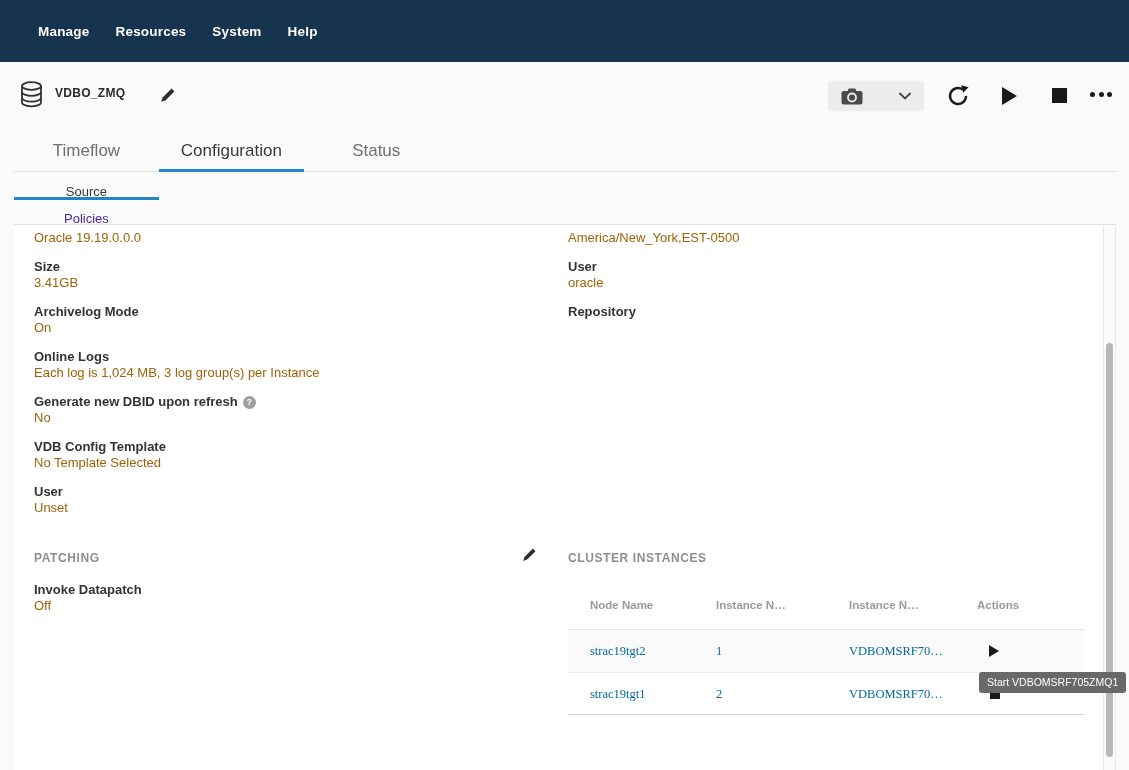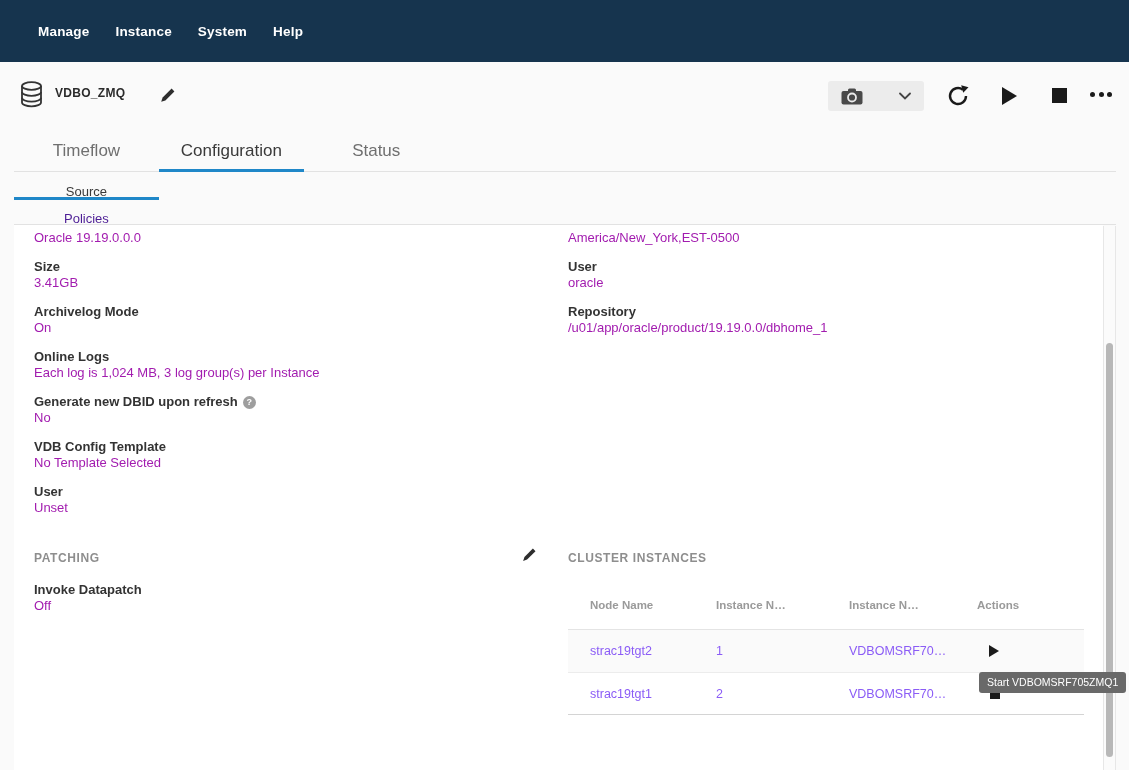--- a/index.html
+++ b/index.html
@@ -37,34 +37,34 @@
   .tab.active::after { content:""; position:absolute; left:0; right:0; bottom:-1px; height:3px; background:#1f87c8; }
   .subtabs { position:absolute; left:14px; top:172px; width:1102px; height:53px; border-bottom:1px solid #e2e2e2; display:flex;flex-direction:column; }
   .subtab { width:144.9px; display:flex; align-items:center; justify-content:center; padding-top:12px; font-size:13px; color:#4c1d95; cursor:pointer; position:relative; }
   .subtab.active { color:#3a3a3a; }
   .subtab.active::after { content:""; position:absolute; left:0; right:0; bottom:-1px; height:3px; background:#1f87c8; }
 
   
   .content { position:absolute; left:14px; top:225px; width:1089px; height:545px; background:#ffffff; }
   .field { position:absolute; }
   .field .lbl { font-size:13px; font-weight:bold; color:#333333; line-height:16px; display:flex; align-items:center; gap:5px; }
-  .field .val { font-size:13px; color:#a21caf; line-height:16px; }
+  .field .val { font-size:13px; color:#a16207; line-height:16px; }
   .help-circle { display:inline-flex; width:13px; height:13px; border-radius:50%; background:#9e9e9e; color:#ffffff;
                  font-size:9px; font-weight:bold; align-items:center; justify-content:center; cursor:pointer; }
   .section-title { position:absolute; font-size:12px; font-weight:bold; color:#8e8e8e; letter-spacing:.6px; }
   .patch-edit { position:absolute; left:508px; top:322px; cursor:pointer; }
 
   
   .cluster-table { position:absolute; left:554px; top:356px; width:516px; height:135px; background:#ffffff; }
   .ct-header { position:relative; height:49px; border-bottom:1px solid #e4e4e4; }
   .ct-header .col { position:absolute; top:18px; font-size:11.5px; font-weight:bold; color:#9a9a9a; }
   .ct-row { position:relative; height:43px; border-bottom:1px solid #ececec; }
   .ct-row.alt { background:#fafafa; }
   .ct-row:last-child { border-bottom:1px solid #d4d4d4; height:42px; }
-  .ct-row .cell { position:absolute; top:50%; transform:translateY(-50%); font-size:12.5px; color:#8b5cf6; }
+  .ct-row .cell { position:absolute; top:50%; transform:translateY(-50%); font-size:12.5px; color:#0369a1;font-family:Liberation Serif, serif; }
   .c0 { left:22px; } .c1 { left:148px; } .c2 { left:281px; } .c3 { left:409px; }
   .row-play { position:absolute; left:421px; top:50%; transform:translateY(-50%); width:0; height:0;
               border-left:10px solid #1a1a1a; border-top:6px solid transparent; border-bottom:6px solid transparent; cursor:pointer; }
   .row-stop { position:absolute; left:422px; top:50%; transform:translateY(-50%); width:10px; height:10px; background:#1a1a1a; cursor:pointer; }
 
   .tooltip { position:absolute; left:965px; top:447px; height:21px; background:#696969; border-radius:3px;
              color:#ffffff; font-size:10.5px; line-height:21px; padding:0 8px; white-space:nowrap; z-index:5; }
 
   
   .scroll-track { position:absolute; left:1103px; top:226px; width:13px; height:544px; background:#fbfbfb;
@@ -73,21 +73,21 @@
 
   svg { display:block; }
 </style>
 </head>
 <body>
 
 <div class="stage">
 
   <div class="topnav">
     <span class="nav-item">Manage</span>
-    <span class="nav-item">Instance</span>
+    <span class="nav-item">Resources</span>
     <span class="nav-item">System</span>
     <span class="nav-item">Help</span>
   </div>
 
   <div class="db-icon">
     <svg width="23" height="27" viewBox="0 0 23 27">
       <ellipse cx="11.5" cy="5" rx="9.5" ry="3.8" fill="none" stroke="#333" stroke-width="1.8"></ellipse>
       <path d="M2 5 v16.5 c0 2.1 4.2 3.8 9.5 3.8 s9.5 -1.7 9.5 -3.8 V5" fill="none" stroke="#333" stroke-width="1.8"></path>
       <path d="M2 11 c0 2.1 4.2 3.8 9.5 3.8 s9.5 -1.7 9.5 -3.8" fill="none" stroke="#333" stroke-width="1.8"></path>
       <path d="M2 16.8 c0 2.1 4.2 3.8 9.5 3.8 s9.5 -1.7 9.5 -3.8" fill="none" stroke="#333" stroke-width="1.8"></path>
@@ -195,21 +195,20 @@
 
     <div class="field" style="left:554px; top:5px;">
       <div class="val">America/New_York,EST-0500</div>
     </div>
     <div class="field" style="left:554px; top:34px;">
       <div class="lbl">User</div>
       <div class="val">oracle</div>
     </div>
     <div class="field" style="left:554px; top:79px;">
       <div class="lbl">Repository</div>
-      <div class="val">/u01/app/oracle/product/19.19.0.0/dbhome_1</div>
     </div>
 
     <div class="section-title" style="left:20px; top:326px;">PATCHING</div>
     <div class="patch-edit">
       <svg width="15" height="15" viewBox="0 0 16 16">
         <path d="M1.2 14.8 L2.6 10.6 L11.6 1.6 L14.4 4.4 L5.4 13.4 Z" fill="#2e2e2e"></path>
       </svg>
     </div>
     <div class="field" style="left:20px; top:357px;">
       <div class="lbl">Invoke Datapatch</div>

